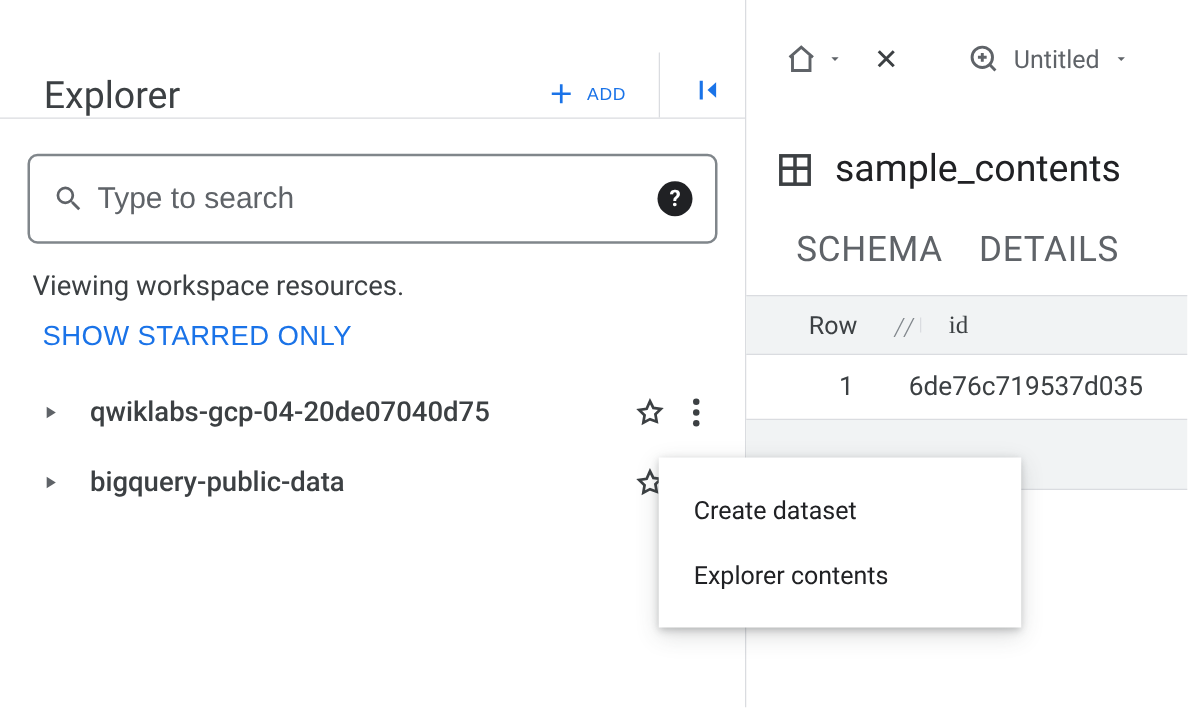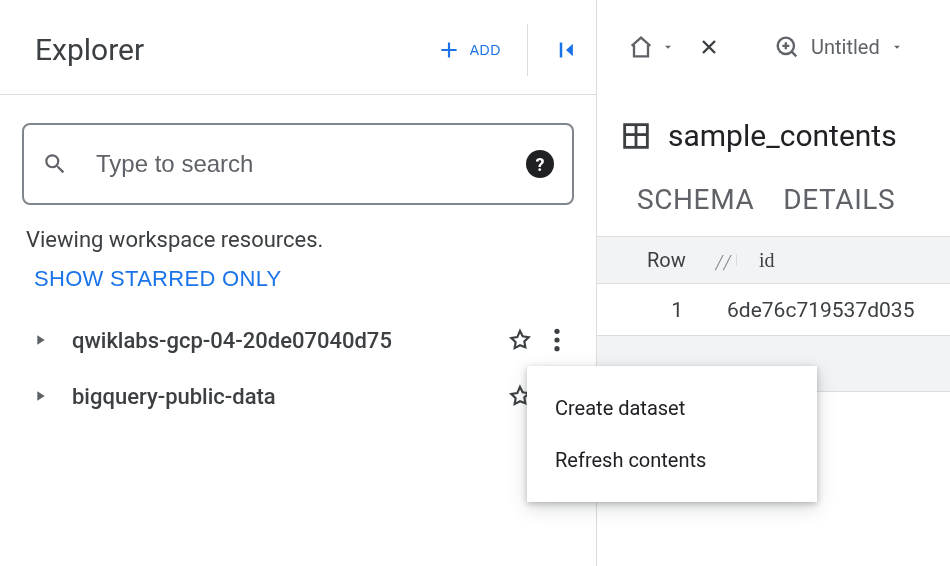--- a/index.html
+++ b/index.html
@@ -1,29 +1,29 @@
 <!DOCTYPE html>
 <html><head>
 <meta charset="utf-8">
 <style>
   * { box-sizing: border-box; margin: 0; padding: 0; }
   html, body { width: 950px; height: 566px; overflow: hidden; font-family: "Google Sans", Roboto, Arial, sans-serif; color: #202124; background: #fff; }
   .root { display: flex; width: 100%; height: 100%; }
 
   
   .sidebar { width: 597px; border-right: 1px solid #dadce0; display: flex; flex-direction: column; }
-  .sidebar-header { display: flex; align-items: center; height: 94px; padding: 5px 8px 0 35px; }
+  .sidebar-header { display: flex; align-items: flex-end; height: 94px; padding: 5px 8px 0 35px; }
   .sidebar-title { font-size: 30px; font-weight: 400; color: #3c4043; flex: 1; }
   .add-btn { display: inline-flex; align-items: center; gap: 8px; color: #1a73e8; font-size: 14px; font-weight: 500; letter-spacing: .6px; background: none; border: none; cursor: pointer; padding: 6px 8px; }
   .add-btn .plus { display:inline-flex; }
   .vdiv { width:1px; height:52px; background:#dadce0; margin:0 16px 0 18px; }
   .collapse-btn { display:inline-flex; align-items:center; justify-content:center; width:44px; height:44px; border:none; background:none; cursor:pointer; color:#1a73e8; }
 
   .sidebar-body { border-top:1px solid #dadce0; padding:28px 22px 0 22px; position:relative; }
-  .search-wrap { position:relative; width:100%; border:2px solid #80868b; border-radius:8px; height:82px; display:flex; align-items:center; padding:0 18px; gap:28px; }
+  .search-wrap { position:relative; width:100%; border:2px solid #80868b; border-radius:8px; height:72px; display:flex; align-items:center; padding:0 18px; gap:10px; }
   .search-input { flex:1; border:none; outline:none; font-size:24px; color:#5f6368; background:transparent; }
   .search-input::placeholder { color:#5f6368; }
   .help-badge { width:28px; height:28px; border-radius:50%; background:#202124; color:#fff; font-weight:700; font-size:18px; display:flex; align-items:center; justify-content:center; }
 
   .hint { margin-top:22px; font-size:22px; color:#3c4043; padding-left:4px; }
   .starred-btn { margin-top:14px; margin-left:12px; color:#1a73e8; font-size:22px; font-weight:500; letter-spacing:.3px; background:none; border:none; cursor:pointer; }
 
   .tree { margin-top:20px; }
   .tree-row { display:flex; align-items:center; height:56px; padding-left:8px; }
   .tree-row .caret { width:20px; display:flex; justify-content:center; color:#5f6368; }
@@ -225,16 +225,16 @@
       <div class="grid-row">
         <div class="cell-row">1</div>
         <div class="cell-id">6de76c719537d035</div>
       </div>
       <div class="grid-foot"></div>
     </div>
   </div>
 
   <div class="ctx-menu">
     <div class="ctx-item">Create dataset</div>
-    <div class="ctx-item">Refresh contents</div>
+    <div class="ctx-item">Explorer contents</div>
   </div>
 
 </div>
 
 </body></html>

